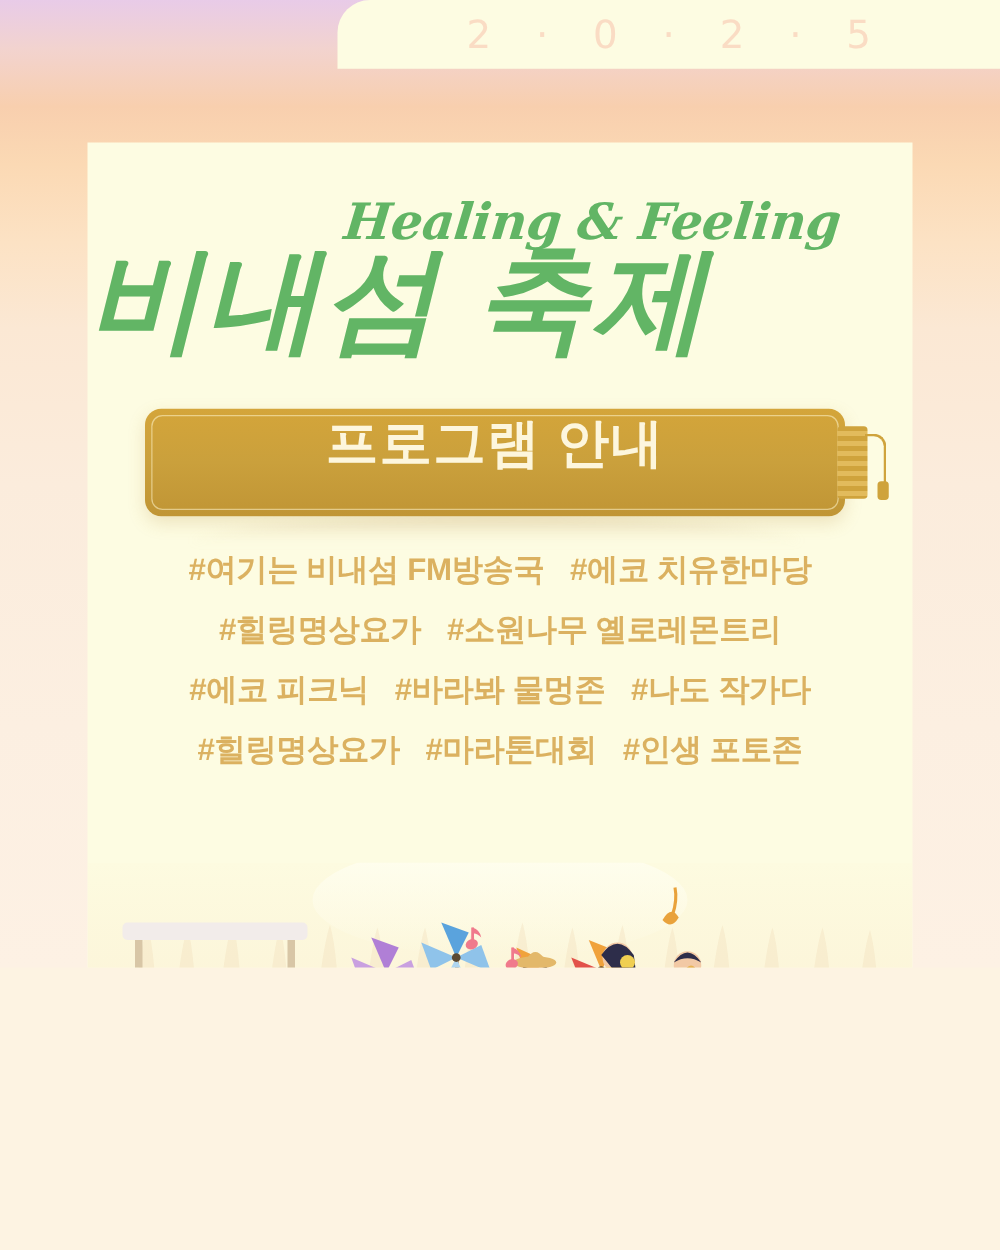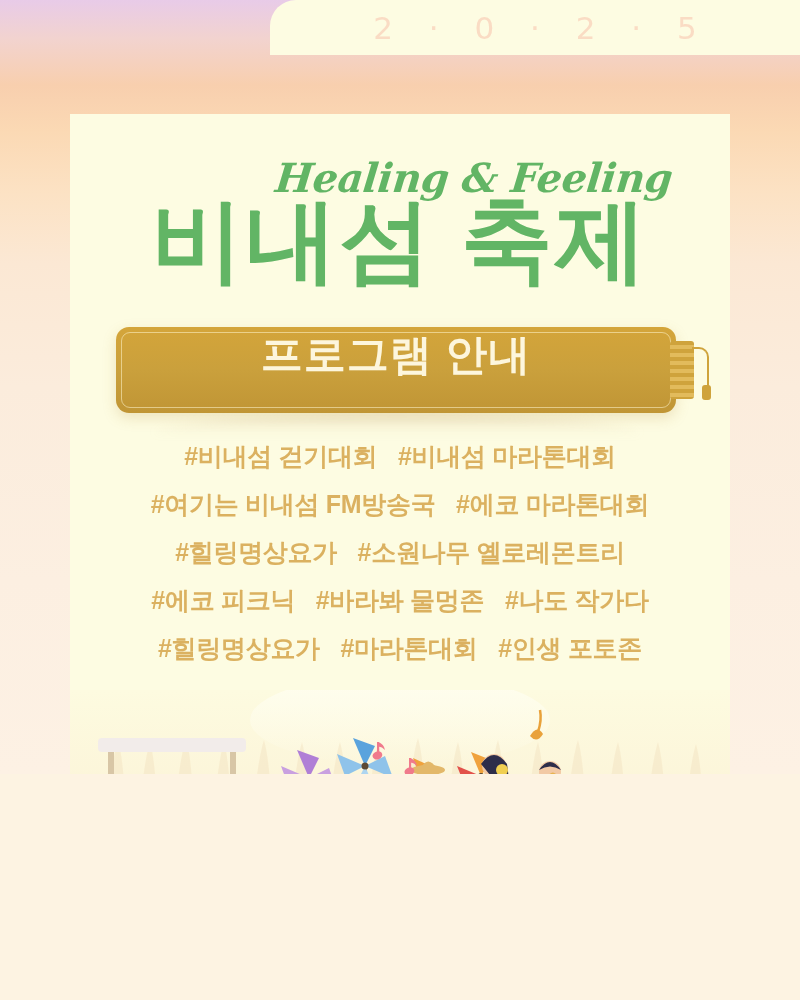--- a/index.html
+++ b/index.html
@@ -37,24 +37,25 @@
   .script-title{
     position:absolute;top:40px;left:0;width:100%;
     text-align:center;color:#62b565;
     font-size:40px;font-style:italic;font-weight:bold;
     font-family:"DejaVu Serif",serif;
     letter-spacing:-0.5px;
     transform:translateX(74px) skewX(-6deg);
   }
   .main-title{
     position:absolute;top:80px;left:0;width:100%;
-    text-align:center;color:#62b565;
+    text-align:left;color:#62b565;
     font-size:92px;font-weight:bold;line-height:1;
     letter-spacing:2px;
     font-family:"Liberation Sans",sans-serif;
+    font-style:italic;
   }
 
   
   .banner-wrap{position:absolute;top:213px;left:0;width:100%;height:96px;}
   .banner{
     position:absolute;left:46px;top:0;width:560px;height:86px;
     background:linear-gradient(180deg,#d4a53a 0%,#caa03c 50%,#c09535 100%);
     border-radius:13px;
     box-shadow:0 5px 14px rgba(180,140,60,.22);
     display:flex;justify-content:center;
@@ -125,26 +126,22 @@
       </div>
       <div class="tassel">
         <div class="tassel-fringe"></div>
         <div class="tassel-cord"></div>
         <div class="tassel-bead"></div>
       </div>
     </div>
 
     <div class="program-list">
       <div class="program-row">
-        <span class="tag">#비내섬 걷기대회</span>
-        <span class="tag">#비내섬 마라톤대회</span>
-      </div>
-      <div class="program-row">
         <span class="tag">#여기는 비내섬 FM방송국</span>
-        <span class="tag">#에코 마라톤대회</span>
+        <span class="tag">#에코 치유한마당</span>
       </div>
       <div class="program-row">
         <span class="tag">#힐링명상요가</span>
         <span class="tag">#소원나무 옐로레몬트리</span>
       </div>
       <div class="program-row">
         <span class="tag">#에코 피크닉</span>
         <span class="tag">#바라봐 물멍존</span>
         <span class="tag">#나도 작가다</span>
       </div>

